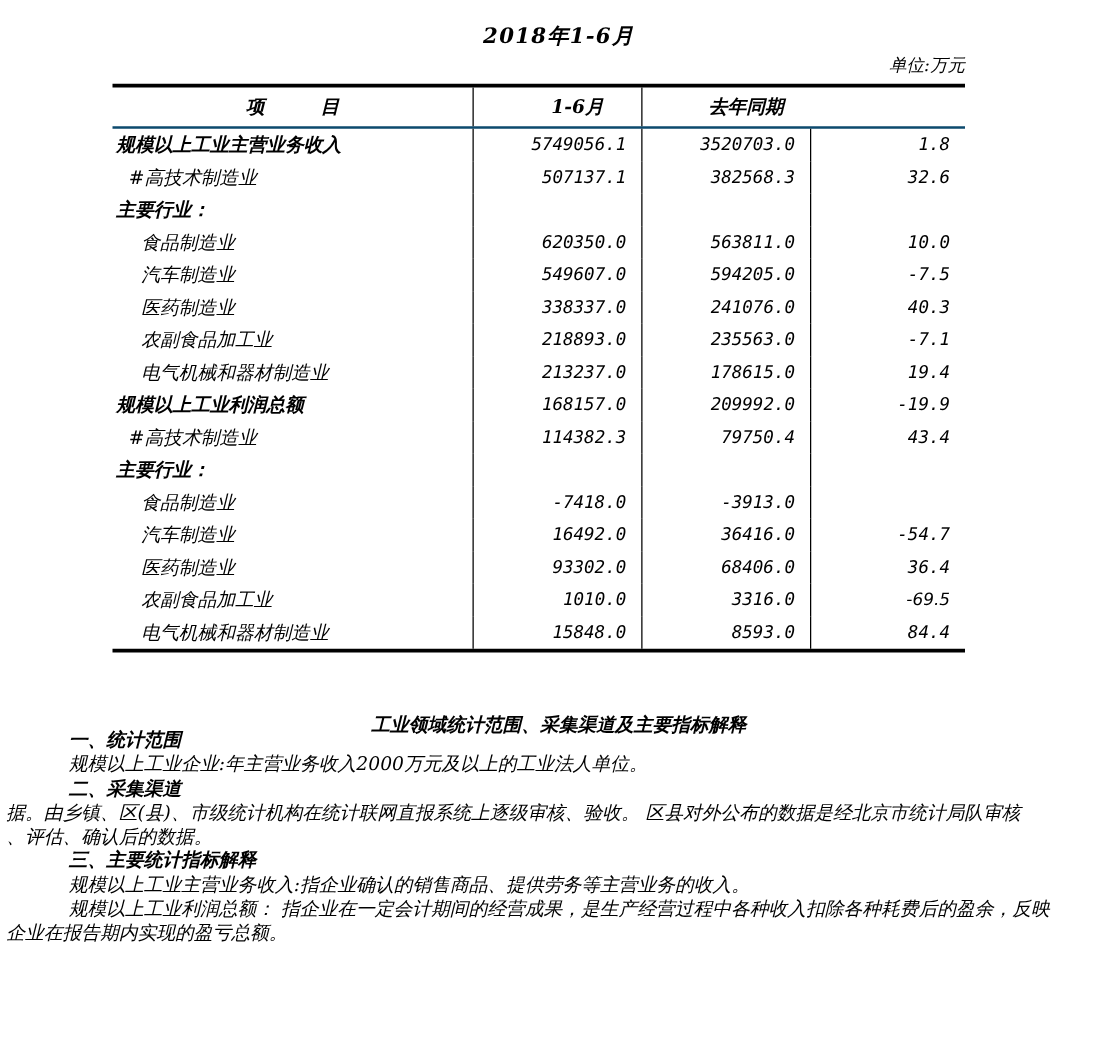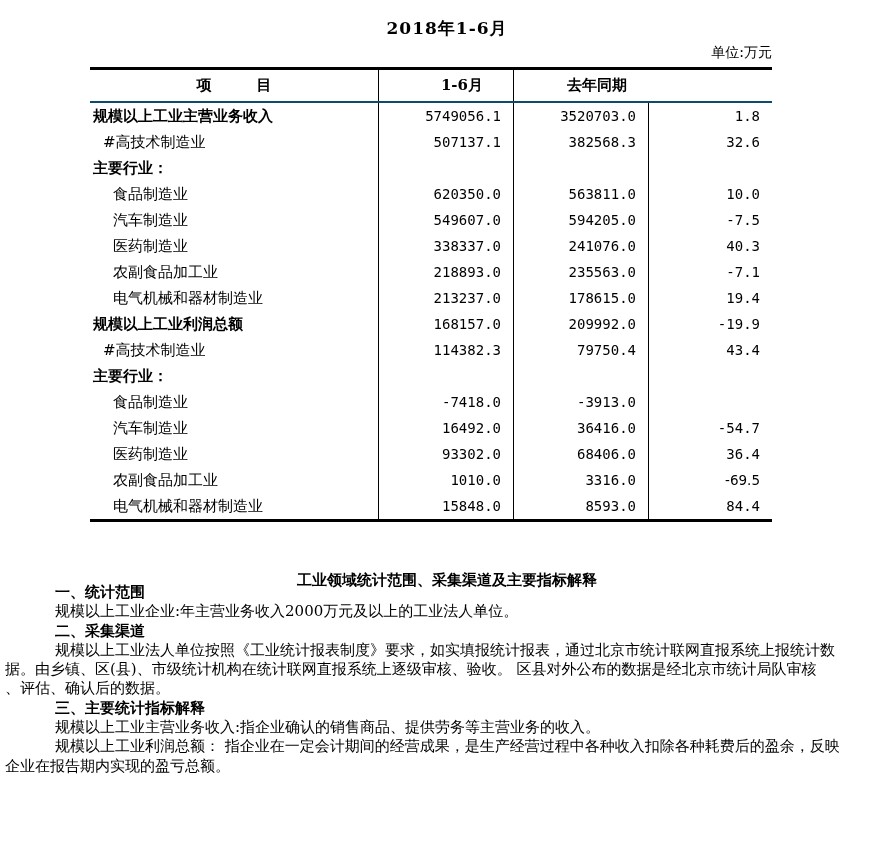--- a/index.html
+++ b/index.html
@@ -3,21 +3,21 @@
 <meta charset="utf-8">
 <style>
   * { margin: 0; padding: 0; box-sizing: border-box; }
   html, body { background: #ffffff; }
   body {
     width: 894px; height: 847px;
     font-family: "DejaVu Serif", "Liberation Serif", serif;
     color: #000000;
     overflow: hidden;
   }
-  .page { position: relative; width: 752px; height: 847px; background: #ffffff; }
+  .page { position: relative; width: 752px; height: 847px; background: #ffffff; font-style: italic; }
 
   .doc-title {
     position: absolute; top: 17px; left: 0; width: 894px;
     text-align: center; font-weight: bold; font-size: 17px;
     letter-spacing: 1px;
   }
   .unit-label {
     position: absolute; top: 44px; left: 0; width: 772px;
     text-align: right; font-size: 14px;
   }
@@ -186,21 +186,20 @@
         </div>
       </div>
   </div>
 
   <div class="section-title">工业领域统计范围、采集渠道及主要指标解释</div>
 
   <div id="notes" class="notes">
       <div class="note-line indent bold">一、统计范围</div>
       <div class="note-line indent">规模以上工业企业:年主营业务收入2000万元及以上的工业法人单位。</div>
       <div class="note-line indent bold">二、采集渠道</div>
-      <div class="note-line indent">规模以上工业法人单位按照《工业统计报表制度》要求，如实填报统计报表，通过北京市统计联网直报系统上报统计数</div>
       <div class="note-line">据。由乡镇、区(县)、市级统计机构在统计联网直报系统上逐级审核、验收。 区县对外公布的数据是经北京市统计局队审核</div>
       <div class="note-line">、评估、确认后的数据。</div>
       <div class="note-line indent bold">三、主要统计指标解释</div>
       <div class="note-line indent">规模以上工业主营业务收入:指企业确认的销售商品、提供劳务等主营业务的收入。</div>
       <div class="note-line indent">规模以上工业利润总额： 指企业在一定会计期间的经营成果，是生产经营过程中各种收入扣除各种耗费后的盈余，反映</div>
       <div class="note-line">企业在报告期内实现的盈亏总额。</div>
     </div>
 
 </div>
 

